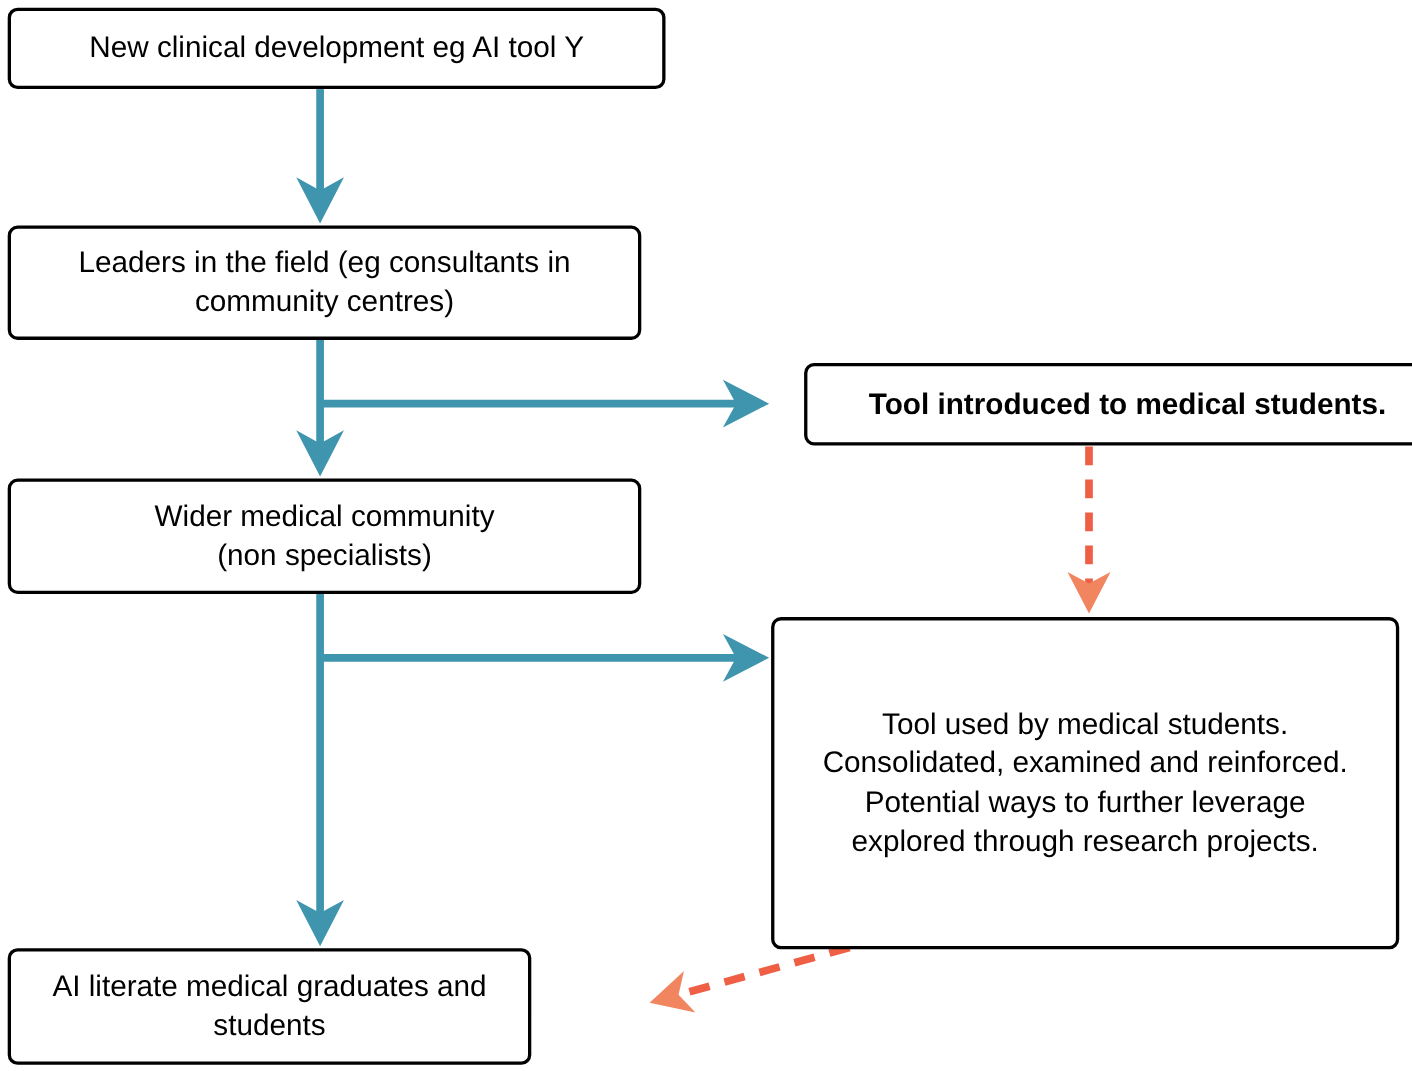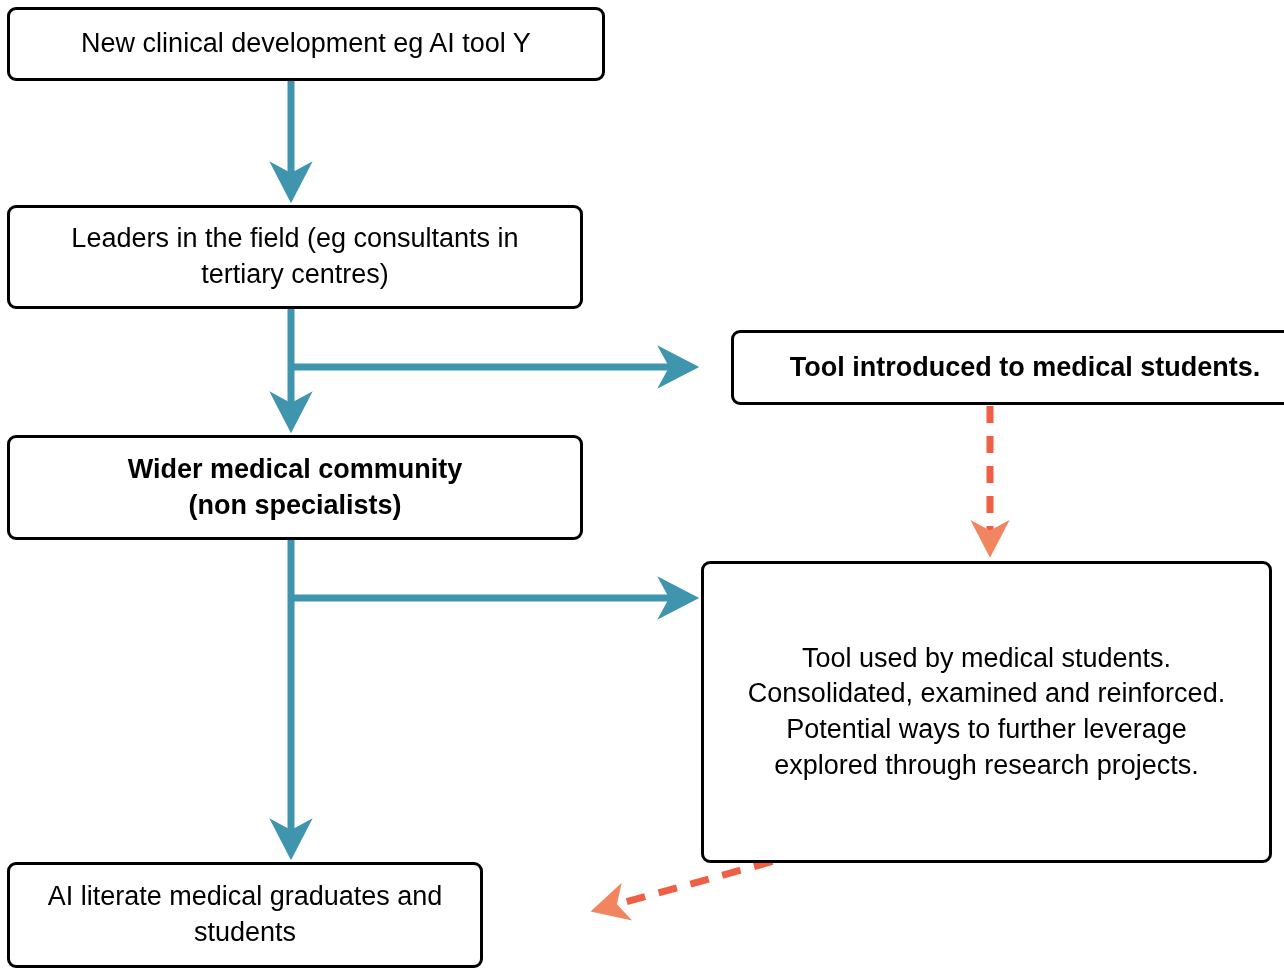--- a/index.html
+++ b/index.html
@@ -91,28 +91,28 @@
       <line x1="995" y1="800" x2="600" y2="909" stroke="#ef5f45" stroke-width="7" stroke-dasharray="19,14" marker-end="url(#arrow-orange)"></line>
     </g>
   </svg>
 
   <div class="node" style="left:7px; top:7px; width:598px; height:74px;">
     <span class="node-label">New clinical development eg AI tool Y</span>
   </div>
 
   <div class="node" style="left:7px; top:205px; width:576px; height:104px;">
     <span class="node-label">Leaders in the field (eg consultants in
-tertiary centres)</span>
+community centres)</span>
   </div>
 
   <div class="node" style="left:731px; top:330px; width:588px; height:75px;font-weight:bold;">
     <span class="node-label">Tool introduced to medical students.</span>
   </div>
 
-  <div class="node" style="left:7px; top:435px; width:576px; height:105px;font-weight:bold;">
+  <div class="node" style="left:7px; top:435px; width:576px; height:105px;">
     <span class="node-label">Wider medical community
 (non specialists)</span>
   </div>
 
   <div class="node" style="left:701px; top:561px; width:571px; height:302px;">
     <span class="node-label">Tool used by medical students.
 Consolidated, examined and reinforced.
 Potential ways to further leverage
 explored through research projects.</span>
   </div>

